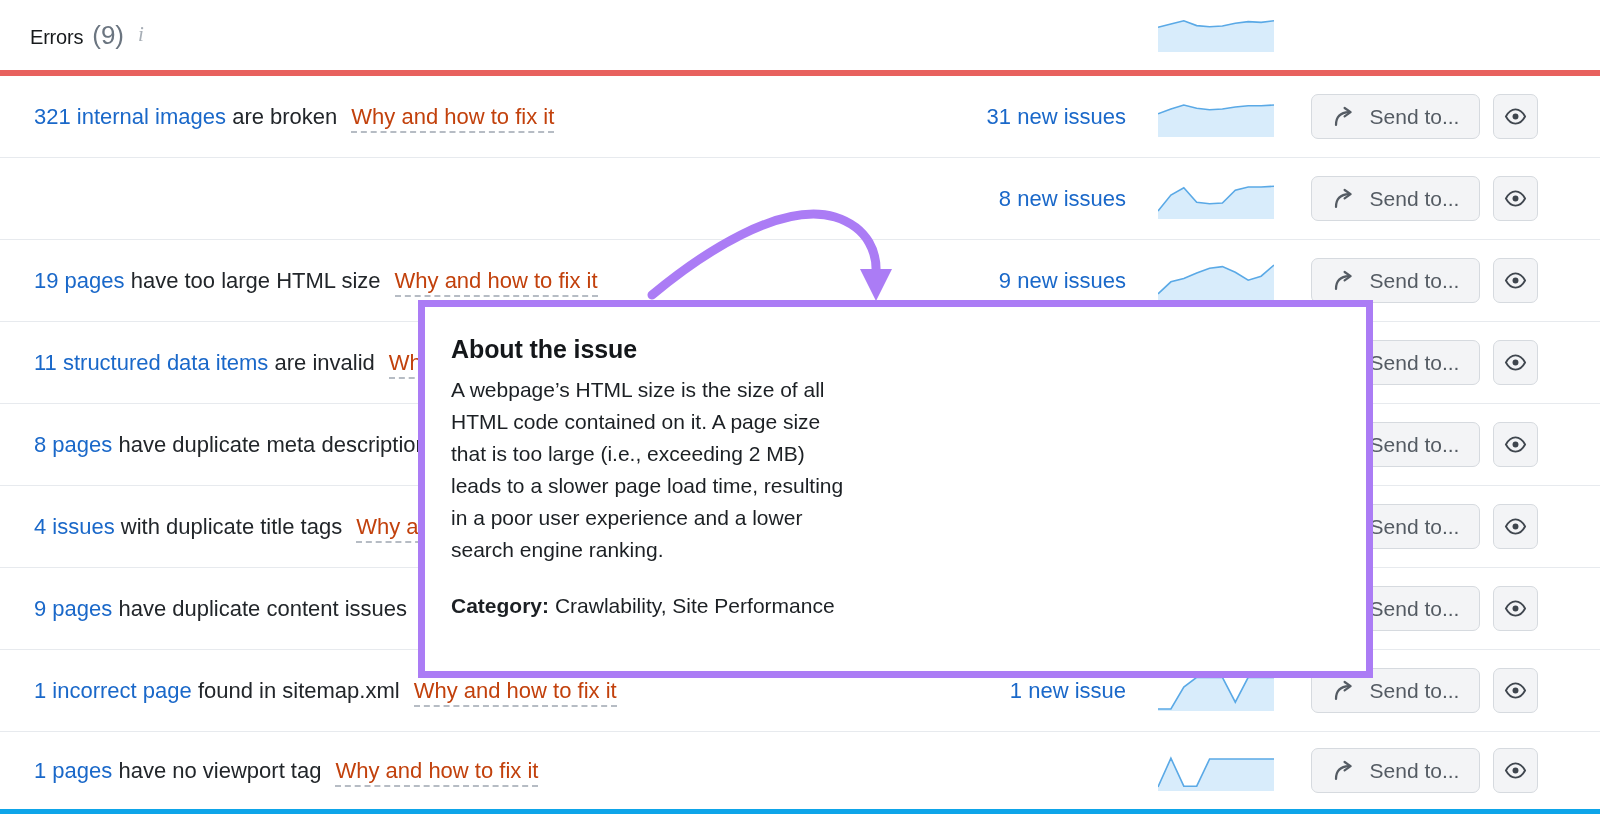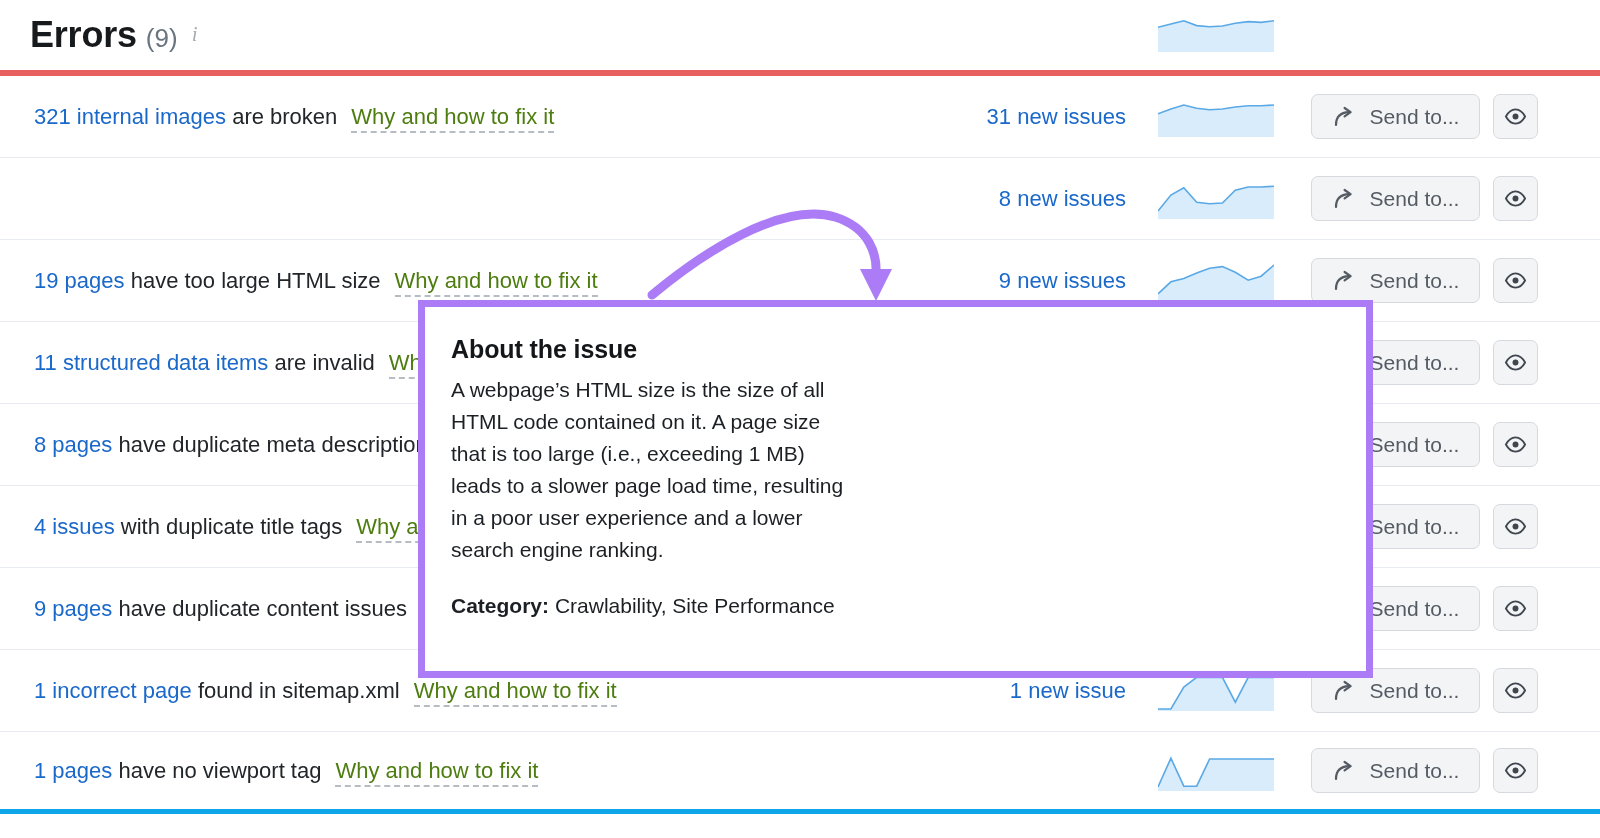--- a/index.html
+++ b/index.html
@@ -27,22 +27,22 @@
     align-items: center;
     background: #fff;
   }
   .header-title-wrap {
     display: flex;
     align-items: baseline;
     gap: 9px;
     margin-left: 30px;
   }
   .header-title {
-    font-size: 36px;
-    font-weight: bold;
+    font-size: 20px;
+    font-weight: normal;
     color: #171a1c;
     letter-spacing: -0.2px;
     text-align: right;
   }
   .header-count {
     font-size: 26px;
     font-weight: normal;
     color: #6b7580;
   }
   .info-icon {
@@ -91,21 +91,21 @@
     color: #171a1c;
     white-space: nowrap;
     line-height: 1;
   }
   .row-link {
     color: #1a68c9;
     cursor: pointer;
   }
   .row-desc { color: #22262a; }
   .why-link {
-    color: #4d7c0f;
+    color: #c2410c;
     border-bottom: 2px dashed #b6bcc4;
     padding-bottom: 2px;
     margin-left: 14px;
     cursor: pointer;
   }
 
   .row-new {
     position: absolute;
     right: 474px;
     font-size: 22px;
@@ -423,18 +423,18 @@
   <div class="arrow-anno">
     <svg width="270" height="125" viewBox="0 0 270 125" xmlns="http://www.w3.org/2000/svg">
       <path d="M 22 110 C 70 70, 150 16, 205 32 C 240 43, 247 70, 246 88" stroke="#ab7cf5" stroke-width="9" fill="none" stroke-linecap="round"></path>
       <polygon points="230,84 262,84 246,116" fill="#ab7cf5"></polygon>
     </svg>
   </div>
 
   <div class="callout">
     <div class="callout-left">
       <h3>About the issue</h3>
-      <p>A webpage’s HTML size is the size of all HTML code contained on it. A page size that is too large (i.e., exceeding 1 MB) leads to a slower page load time, resulting in a poor user experience and a lower search engine ranking.</p>
+      <p>A webpage’s HTML size is the size of all HTML code contained on it. A page size that is too large (i.e., exceeding 2 MB) leads to a slower page load time, resulting in a poor user experience and a lower search engine ranking.</p>
       <p class="cat"><b>Category:</b> <span>Crawlability, Site Performance</span></p>
     </div>
   </div>
 
 </div>
 
 </body></html>

